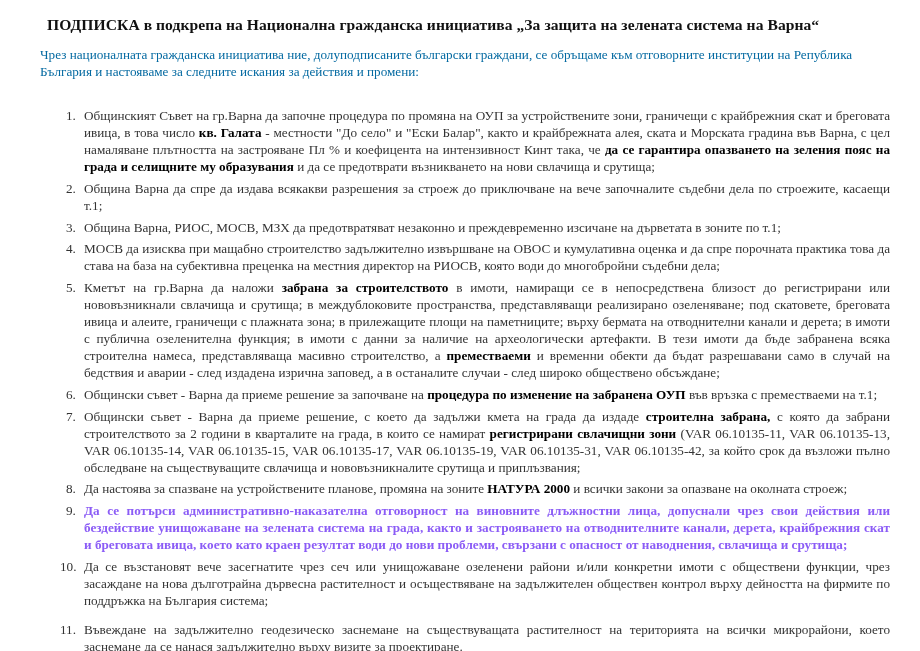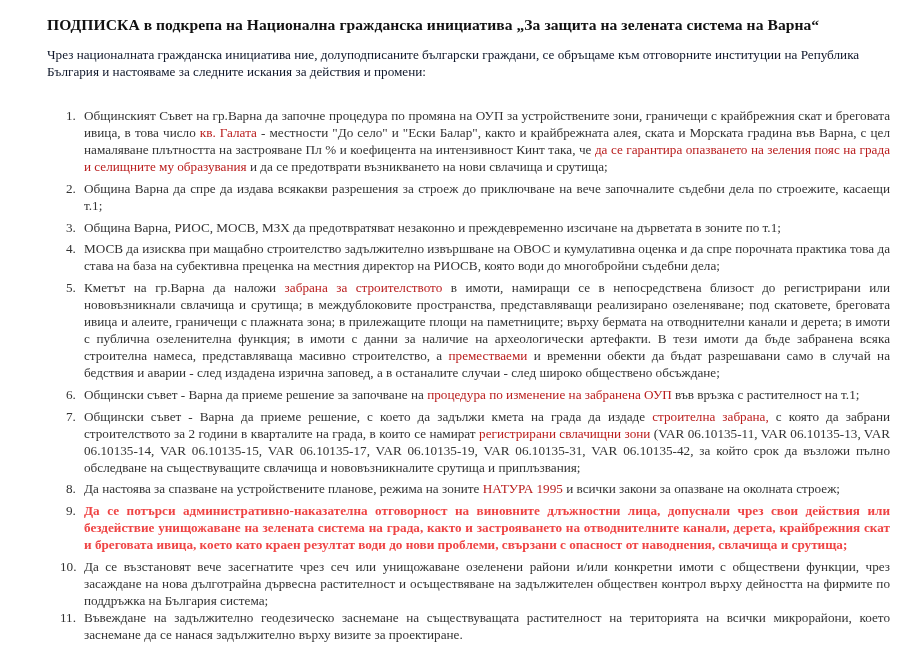--- a/index.html
+++ b/index.html
@@ -1,31 +1,31 @@
 <!DOCTYPE html>
 <html><head>
   <meta charset="utf-8">
   <style>
     html, body { margin: 0; padding: 0; background: #ffffff; }
     body { width: 920px; height: 651px; overflow: hidden; position: relative;
       font-family: "Liberation Serif", "DejaVu Serif", serif; color: #2b2b2b; }
     .page { position: absolute; left: 0; top: 0; width: 754px; height: 651px; }
     .title { position: absolute; left: 47px; top: 16px; width: 860px;
       font-size: 15.6px; font-weight: bold; color: #111; white-space: nowrap; letter-spacing: 0.05px; }
-    .intro { position: absolute; left: 47px; top: 46px; width: 850px;
-      font-size: 13.2px; line-height: 17px; color: #0f172a; }
+    .intro { position: absolute; left: 40px; top: 46px; width: 850px;
+      font-size: 13.2px; line-height: 17px; color: #0369a1; }
     .list { position: absolute; left: 40px; top: 107px; width: 850px; margin: 0; padding: 0; list-style: none; }
     .item { position: relative; padding-left: 44px; font-size: 13.2px; line-height: 17.1px; color: #333;
       text-align: justify; margin-bottom: 4.5px; }
-    .item.compact { margin-bottom: 0px; }
+    .item.compact { margin-bottom: 12px; }
     .item .num { position: absolute; left: 26px; top: 0; width: 18px; }
     .item .num.wide { left: 20px; }
     .item .body { display: block; }
-    .b { font-weight: normal; color: #b91c1c; margin-top: 12px; }
-    .item.allbold .body { font-weight: bold; color: #ef4444; }
+    .b { font-weight: bold; color: #000000; margin-top: 12px; }
+    .item.allbold .body { font-weight: bold; color: #8b5cf6; }
   </style>
 </head>
 <body>
 
 <div class="page">
   <div class="title">ПОДПИСКА в подкрепа на Национална гражданска инициатива „За защита на зелената система на Варна“</div>
   <div class="intro">Чрез националната гражданска инициатива ние, долуподписаните български граждани, се обръщаме към отговорните институции на Република България и настояваме за следните искания за действия и промени:</div>
 
   <ol class="list">
     <li class="item">
@@ -43,29 +43,29 @@
     <li class="item">
       <span class="num">4.</span>
       <span class="body"><span>МОСВ да изисква при мащабно строителство задължително извършване на ОВОС и кумулативна оценка и да спре порочната практика това да става на база на субективна преценка на местния директор на РИОСВ, която води до многобройни съдебни дела;</span></span>
     </li>
     <li class="item">
       <span class="num">5.</span>
       <span class="body"><span>Кметът на гр.Варна да наложи </span><span class="b">забрана за строителството</span><span> в имоти, намиращи се в непосредствена близост до регистрирани или нововъзникнали свлачища и срутища; в междублоковите пространства, представляващи реализирано озеленяване; под скатовете, бреговата ивица и алеите, граничещи с плажната зона; в прилежащите площи на паметниците; върху бермата на отводнителни канали и дерета; в имоти с публична озеленителна функция; в имоти с данни за наличие на археологически артефакти. В тези имоти да бъде забранена всяка строителна намеса, представляваща масивно строителство, а </span><span class="b">преместваеми</span><span> и временни обекти да бъдат разрешавани само в случай на бедствия и аварии - след издадена изрична заповед, а в останалите случаи - след широко обществено обсъждане;</span></span>
     </li>
     <li class="item">
       <span class="num">6.</span>
-      <span class="body"><span>Общински съвет - Варна да приеме решение за започване на </span><span class="b">процедура по изменение на забранена ОУП</span><span> във връзка с растителност на т.1;</span></span>
+      <span class="body"><span>Общински съвет - Варна да приеме решение за започване на </span><span class="b">процедура по изменение на забранена ОУП</span><span> във връзка с преместваеми на т.1;</span></span>
     </li>
     <li class="item">
       <span class="num">7.</span>
       <span class="body"><span>Общински съвет - Варна да приеме решение, с което да задължи кмета на града да издаде </span><span class="b">строителна забрана,</span><span> с която да забрани строителството за 2 години в кварталите на града, в които се намират </span><span class="b">регистрирани свлачищни зони</span><span> (VAR 06.10135-11, VAR 06.10135-13, VAR 06.10135-14, VAR 06.10135-15, VAR 06.10135-17, VAR 06.10135-19, VAR 06.10135-31, VAR 06.10135-42, за който срок да възложи пълно обследване на съществуващите свлачища и нововъзникналите срутища и приплъзвания;</span></span>
     </li>
     <li class="item">
       <span class="num">8.</span>
-      <span class="body"><span>Да настоява за спазване на устройствените планове, режима на зоните </span><span class="b">НАТУРА 1995</span><span> и всички закони за опазване на околната строеж;</span></span>
+      <span class="body"><span>Да настоява за спазване на устройствените планове, промяна на зоните </span><span class="b">НАТУРА 2000</span><span> и всички закони за опазване на околната строеж;</span></span>
     </li>
     <li class="item allbold">
       <span class="num">9.</span>
       <span class="body"><span>Да се потърси административно-наказателна отговорност на виновните длъжностни лица, допуснали чрез свои действия или бездействие унищожаване на зелената система на града, както и застрояването на отводнителните канали, дерета, крайбрежния скат и бреговата ивица, което като краен резултат води до нови проблеми, свързани с опасност от наводнения, свлачища и срутища;</span></span>
     </li>
     <li class="item compact">
       <span class="num wide">10.</span>
       <span class="body"><span>Да се възстановят вече засегнатите чрез сеч или унищожаване озеленени райони и/или конкретни имоти с обществени функции, чрез засаждане на нова дълготрайна дървесна растителност и осъществяване на задължителен обществен контрол върху дейността на фирмите по поддръжка на България система;</span></span>
     </li>
     <li class="item">

